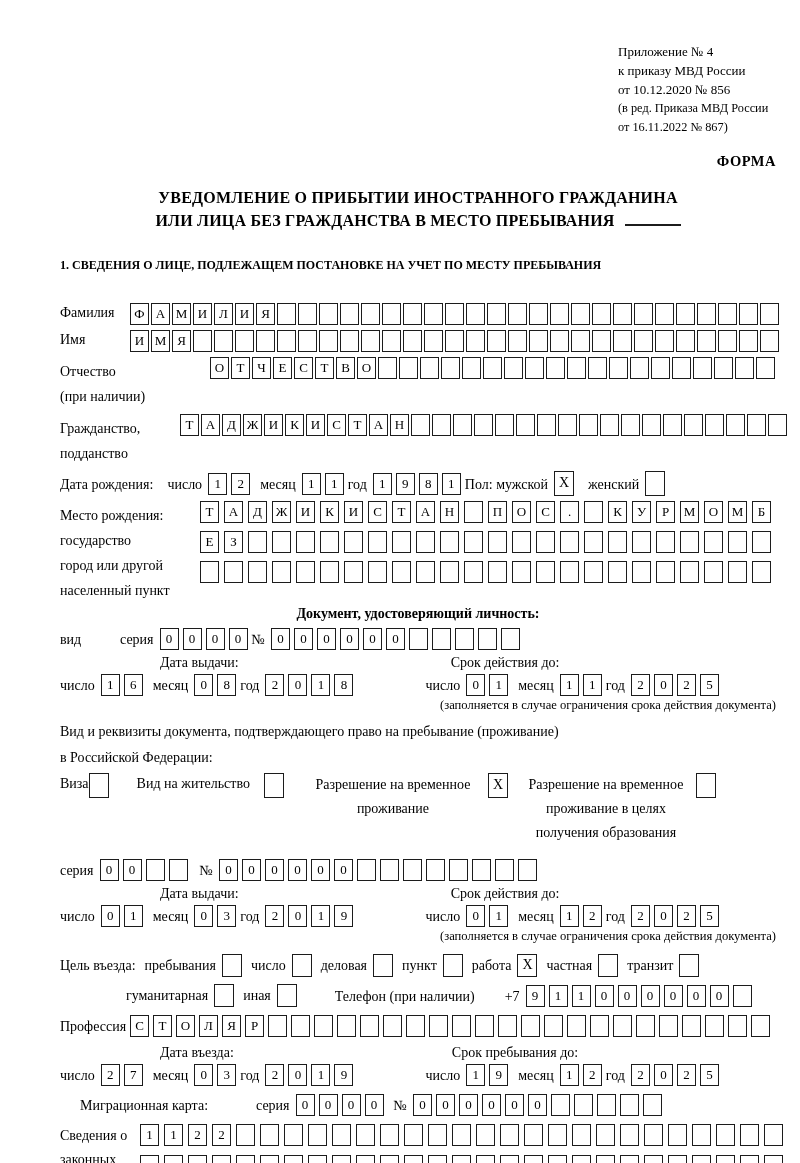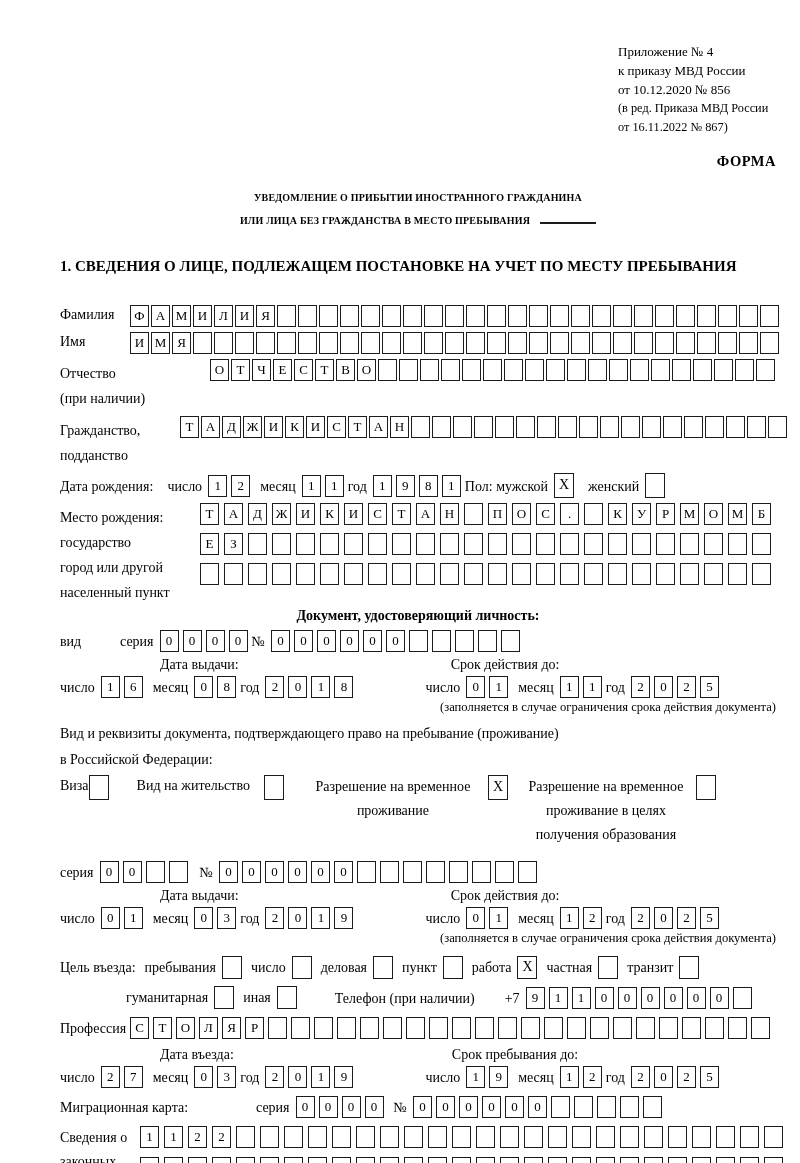--- a/index.html
+++ b/index.html
@@ -30,23 +30,23 @@
   .row.center { align-items:center; }
   .lbl { flex:none; padding-top:2px; }
   .lbl-line { display:block; line-height:25px; }
   .w70 { width:70px; } .w145 { width:150px; } .w115 { width:120px; } .w140 { width:140px; }
   .dlabel { padding-top:2px; margin-right:6px; white-space:nowrap; }
   .ml6{margin-left:6px;} .ml8{margin-left:8px;} .ml10{margin-left:10px;}
   
   .header-note { margin-left:558px; line-height:19px; font-size:13px; }
   .header-note .small { font-size:12.3px; }
   .forma { margin-top:16px; text-align:right; font-weight:bold; font-size:14.5px; letter-spacing:0.5px; }
-  .title { margin-top:16px; text-align:center; font-weight:bold; font-size:10px; line-height:23px; letter-spacing:0.2px; }
+  .title { margin-top:16px; text-align:center; font-weight:bold; font-size:16px; line-height:23px; letter-spacing:0.2px; }
   .uline { display:inline-block; width:56px; border-bottom:2px solid #1c1c1c; height:14px; margin-left:10px; }
-  .sec1 { margin-top:26px; font-weight:bold; font-size:15px; white-space:nowrap; }
+  .sec1 { margin-top:26px; font-weight:bold; font-size:12px; white-space:nowrap; }
   .first-row { margin-top:30px; }
   .doc-head { text-align:center; font-weight:bold; margin:3px 0 6px 0; }
   .dates-head { display:flex; margin-top:4px; margin-bottom:3px; }
   .dates-row { display:flex; align-items:center; margin-bottom:2px; }
   .dgroup { display:flex; align-items:center; }
   .note-right { text-align:right; font-size:12.6px; margin-bottom:6px; }
   .intro { line-height:26px; margin-top:6px; }
   .permits { display:flex; align-items:flex-start; margin-top:2px; margin-bottom:14px; }
   .permit-label-multi { display:inline-block; width:174px; text-align:center; line-height:24px; }
   .permit-item { display:flex; align-items:flex-start; }
@@ -289,21 +289,21 @@
       <span class="dlabel">число</span>
       <span class="cells gap4"><span class="cell">1</span><span class="cell">9</span></span>
       <span class="dlabel ml6">месяц</span>
       <span class="cells gap4"><span class="cell">1</span><span class="cell">2</span></span>
       <span class="dlabel">год</span>
       <span class="cells gap4"><span class="cell">2</span><span class="cell">0</span><span class="cell">2</span><span class="cell">5</span></span>
     </span>
   </div>
 
   <div class="row center" style="margin-top:8px;">
-    <span class="dlabel" style="width:168px;">Миграционная карта:</span>
+    <span class="dlabel" style="width:168px;text-align:center;">Миграционная карта:</span>
     <span class="dlabel" style="margin-left:22px;">серия</span>
     <span class="cells gap4"><span class="cell">0</span><span class="cell">0</span><span class="cell">0</span><span class="cell">0</span></span>
     <span class="dlabel ml6">№</span>
     <span class="cells gap4"><span class="cell">0</span><span class="cell">0</span><span class="cell">0</span><span class="cell">0</span><span class="cell">0</span><span class="cell">0</span><span class="cell"></span><span class="cell"></span><span class="cell"></span><span class="cell"></span><span class="cell"></span></span>
   </div>
 
   <div class="row" style="margin-top:6px; margin-bottom:0;">
     <span class="lbl" style="width:80px;">
       <span class="lbl-line" style="line-height:24px;">Сведения о</span>
       <span class="lbl-line" style="line-height:24px;">законных</span>

